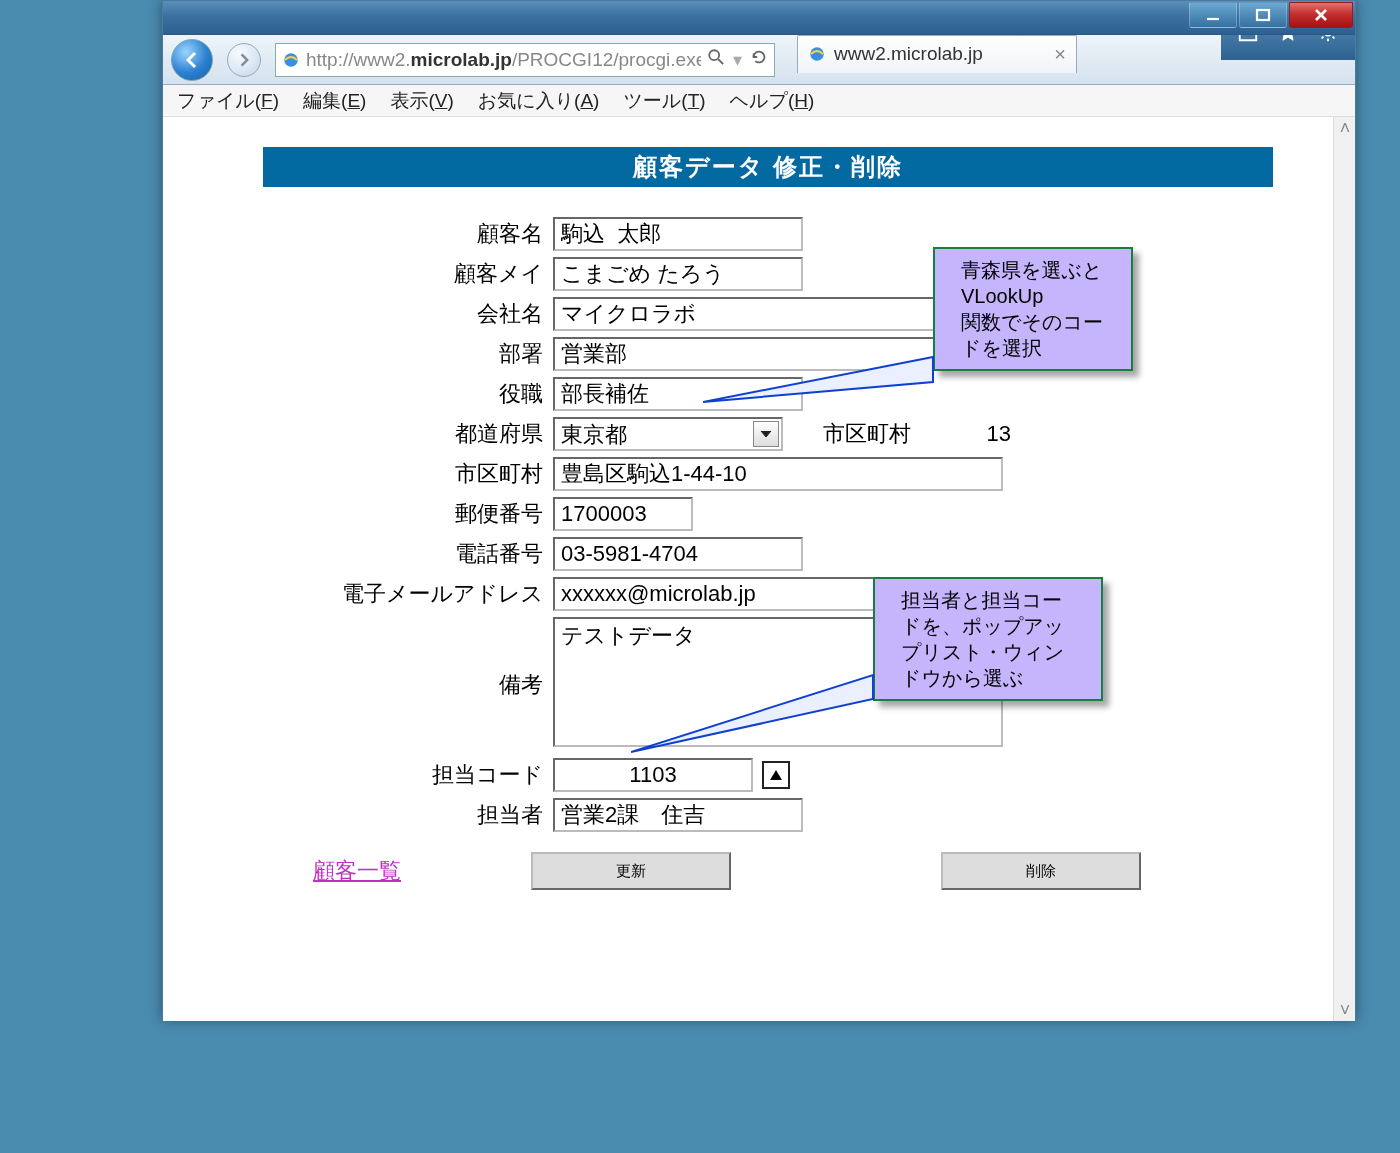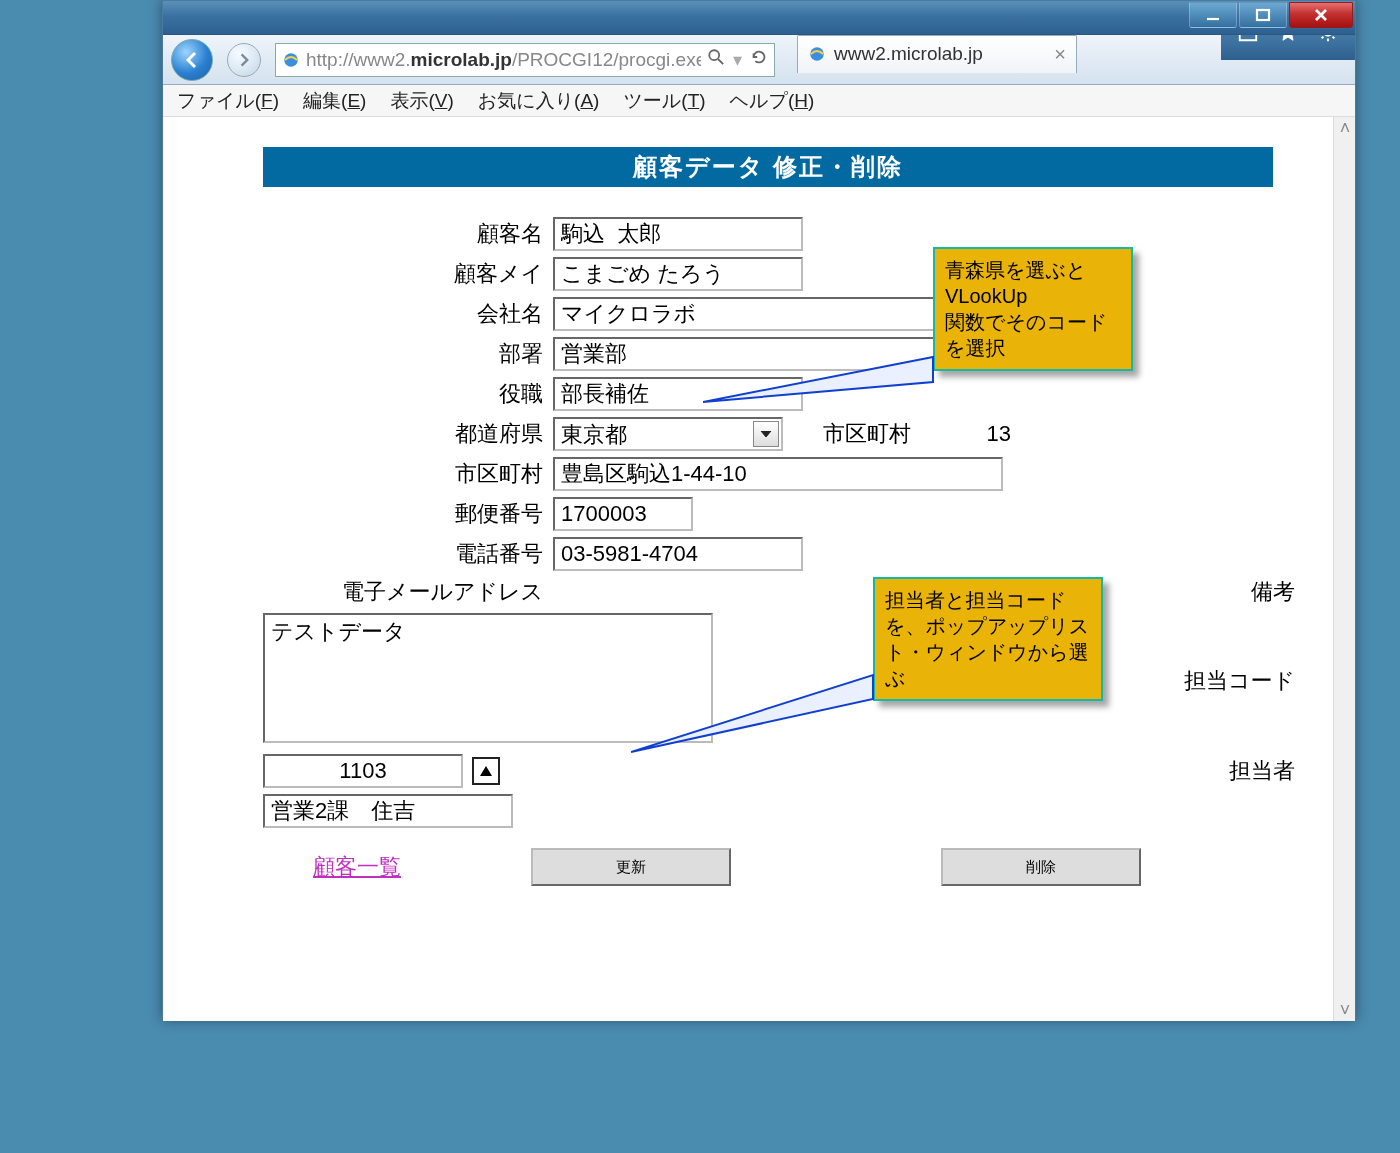--- a/index.html
+++ b/index.html
@@ -254,23 +254,23 @@
   .formbtn {
     width: 200px;
     height: 38px;
     font-size: 15px;
     border: 2px outset #bbb;
     background: #ddd;
   }
   
   .callout {
     position: absolute;
-    border: 2px solid #14b8a6;
-    background: #eab308;
-    padding: 8px 10px;
+    border: 2px solid #15803d;
+    background: #c4b5fd;
+    padding: 8px 26px;
     font-size: 20px;
     line-height: 1.3;
     box-shadow: 6px 6px 6px rgba(0,0,0,0.35);
   }
   .callout-tail {
     position: absolute;
     pointer-events: none;
   }
 </style>
 </head>
@@ -427,20 +427,21 @@
         <div class="lbl">市区町村</div>
         <div class="val"><input type="text" style="width: 450px;" value="豊島区駒込1-44-10"></div>
 
         <div class="lbl">郵便番号</div>
         <div class="val"><input type="text" style="width: 140px;" value="1700003"></div>
 
         <div class="lbl">電話番号</div>
         <div class="val"><input type="text" style="width: 250px;" value="03-5981-4704"></div>
 
         <div class="lbl">電子メールアドレス</div>
+        <div class="val"><input type="text" style="width: 450px;" value="xxxxxx@microlab.jp"></div>
 
         <div class="lbl" style="align-self:center">備考</div>
         <div class="val"><textarea style="width: 450px; height: 130px;">テストデータ</textarea></div>
 
         <div class="lbl">担当コード</div>
         <div class="val">
           <input type="text" style="width: 200px; text-align: center;" value="1103">
           <button class="popup-btn">
             <svg viewBox="0 0 14 14">
                 <polygon points="7,2 13,12 1,12"></polygon>

